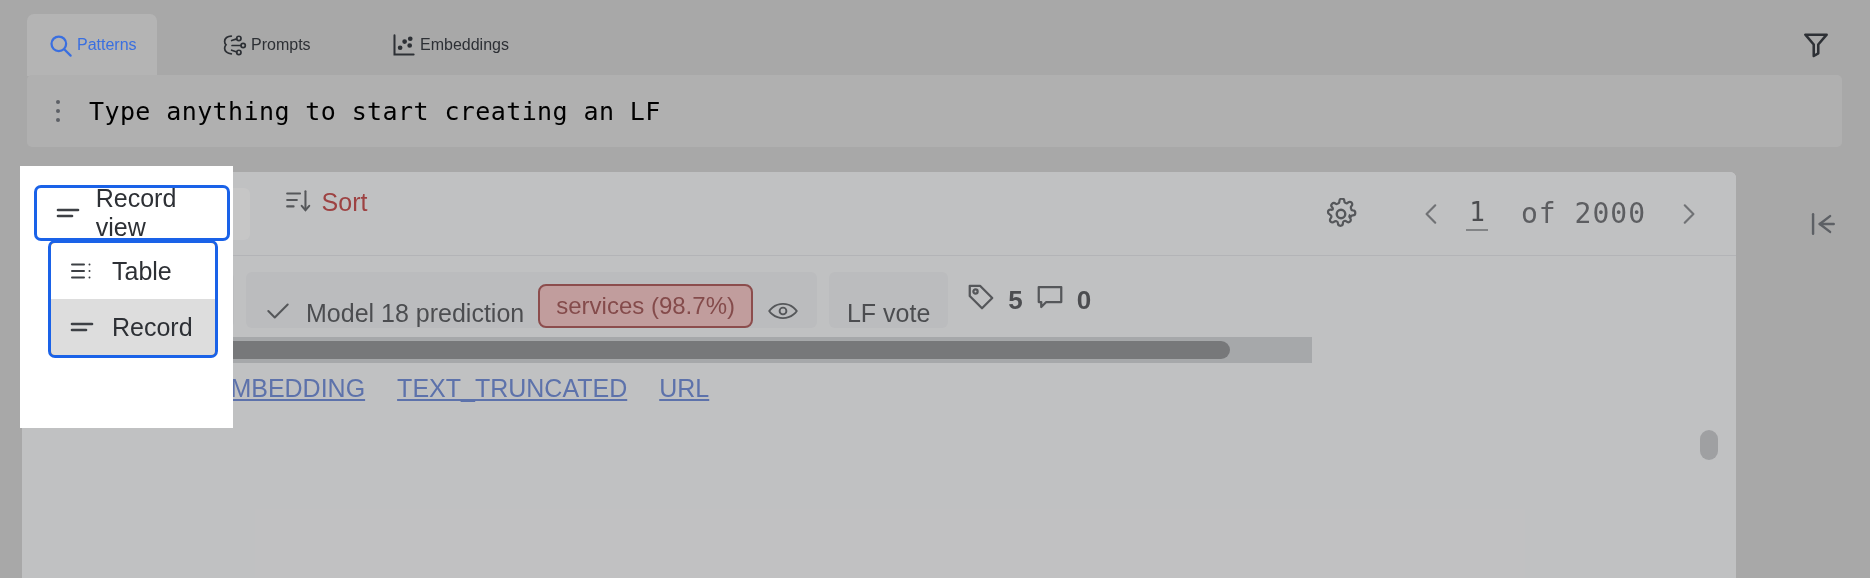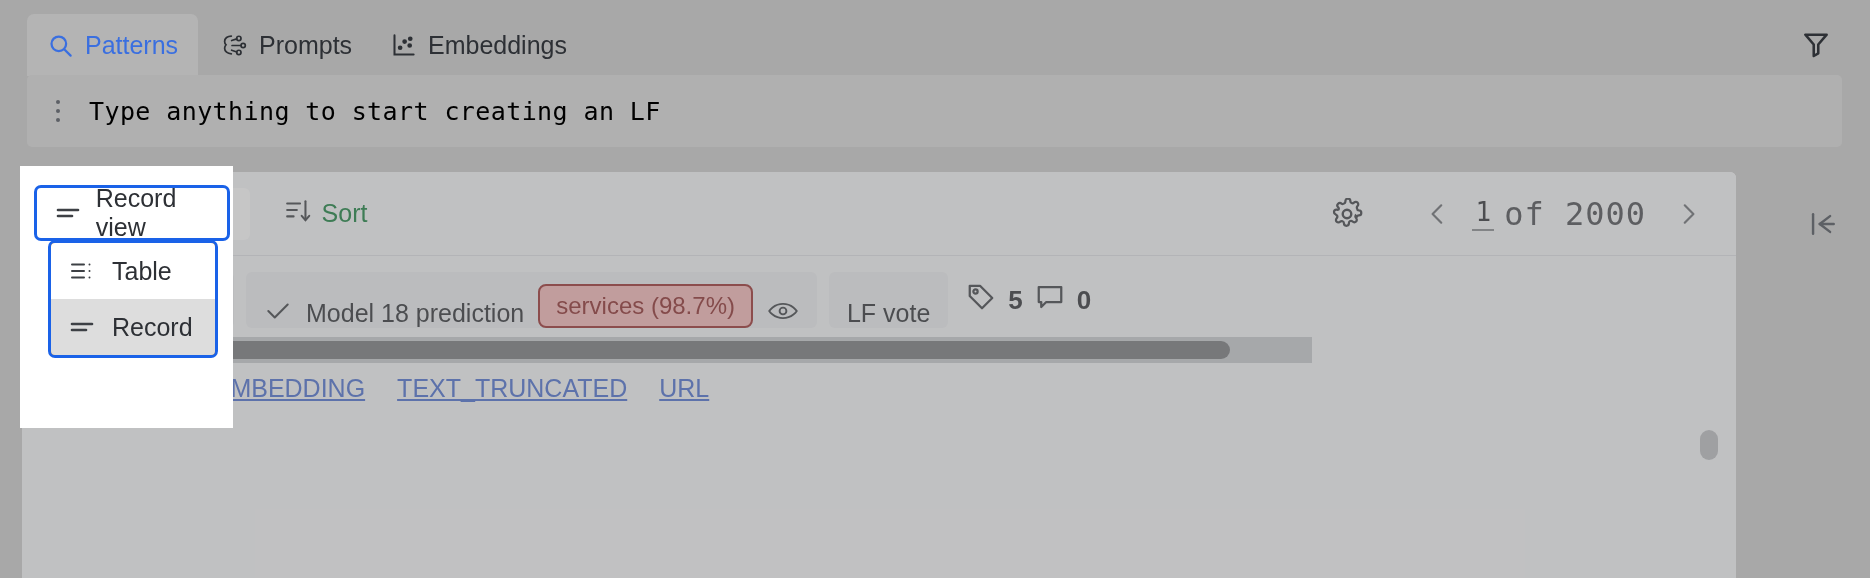--- a/index.html
+++ b/index.html
@@ -25,23 +25,23 @@
     position: absolute;
     left: 0; top: 0;
     width: 1870px; height: 76px;
   }
   .tab {
     position: absolute;
     top: 14px;
     height: 62px;
     display: flex;
     align-items: center;
-    gap: 11px;
+    gap: 3px;
     padding: 0 20px;
-    font-size: 25px;
+    font-size: 16px;
     color: #2d3035;
     cursor: pointer;
   }
   .tab.active {
     background: #b4b4b4;
     border-radius: 7px 7px 0 0;
     color: #3a6fe0;
   }
   .tab .ico { display: flex; align-items: center; }
   .tab-patterns { left: 27px; }
@@ -106,27 +106,27 @@
 
   .panel-toolbar {
     position: absolute;
     left: 0; top: 0;
     width: 100%; height: 84px;
     display: flex;
     align-items: center;
     border-bottom: 1px solid #dfe1e5;
   }
   .tb-btn {
-    display: flex; align-items: center;
+    display: flex; align-items: flex-start;
     gap: 9px;
     height: 52px;
     padding: 0 18px;
     border-radius: 6px;
     font-size: 25px;
-    color: #15803d;
+    color: #b91c1c;
     cursor: pointer;
   }
   .view-btn { margin-left: 17px; border: 1px solid transparent; background: #fff; }
   .sort-btn { margin-left: 17px; }
 
   .pager {
     margin-left: auto;
     display: flex;
     align-items: center;
     gap: 0px;
@@ -148,24 +148,25 @@
     font-size: 26px;
     color: #2d3035;
     border-bottom: 2px solid #8a8d92;
     padding: 0 3px 2px 3px;
     margin: 0 10px;
     min-width: 20px;
     text-align: center;
   }
   .page-of {
     font-family: "DejaVu Sans Mono", monospace;
-    font-size: 32px;
+    font-size: 28px;
     color: #4a4d52;
     letter-spacing: 1px;
     margin-right: 18px;
+    margin-left: 23px;
   }
 
   
   .meta-row {
     position: absolute;
     left: 0; top: 96px;
     width: 100%;
     height: 64px;
     display: flex;
     align-items: center;

